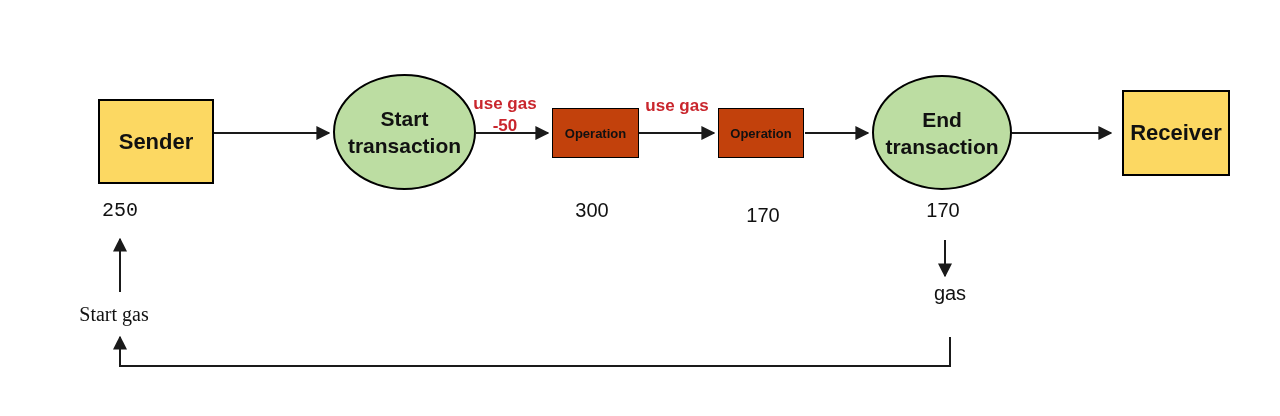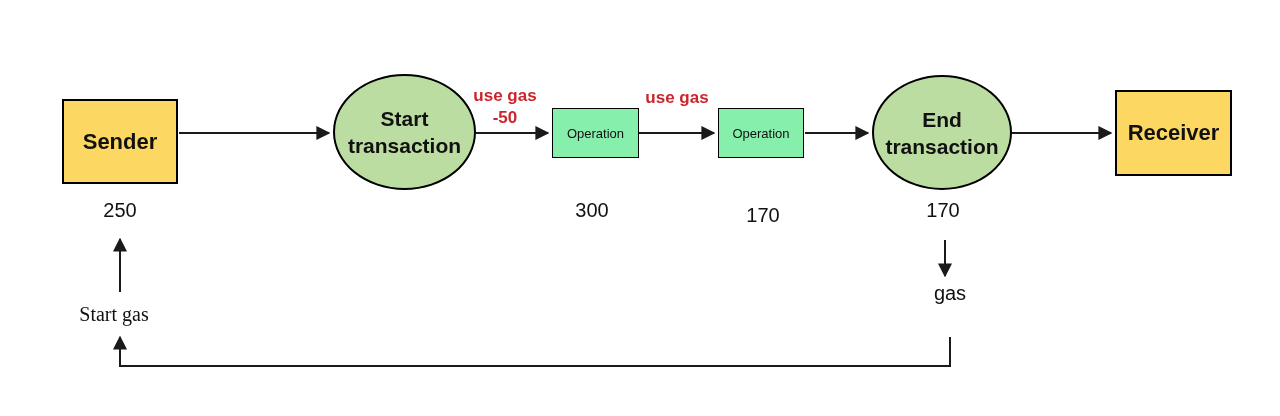--- a/index.html
+++ b/index.html
@@ -22,66 +22,68 @@
     box-sizing: border-box;
     display: flex;
     align-items: center;
     justify-content: center;
     text-align: center;
   }
   .rect-node {
     border: 2px solid #000000;
     font-weight: bold;
     font-size: 22px;
+    margin-left: 36px;
   }
   .yellow { background: var(--node-yellow, #FCD862); }
   .green  { background: var(--node-green, #BCDDA2); }
   .ellipse-node {
     border: 2px solid #000000;
     border-radius: 50%;
     font-weight: bold;
     font-size: 21px;
     line-height: 27px;
     flex-direction: column;
   }
   .op-node {
     border: 1.5px solid #000000;
-    background: #86efac;
+    background: #c2410c;
     font-size: 13px;
-    font-weight: normal;
+    font-weight: bold;
   }
   .gas-num {
     position: absolute;
     width: 100px;
     text-align: center;
     font-size: 20px;
   }
   .use-gas {
     position: absolute;
     width: 110px;
     text-align: center;
     font-size: 17px;
     font-weight: bold;
     line-height: 22px;
     color: var(--warning-red, #C9262D);
+    margin-top: 8px;
   }
   .annot {
     position: absolute;
     text-align: center;
     font-size: 20px;
     line-height: 26px;
   }
   
   .pos-sender   { left: 62px;  top: 99px;  width: 116px; height: 85px; }
   .pos-start    { left: 333px; top: 74px;  width: 143px; height: 116px; }
   .pos-op1      { left: 552px; top: 108px; width: 87px;  height: 50px; }
   .pos-op2      { left: 718px; top: 108px; width: 86px;  height: 50px; }
   .pos-end      { left: 872px; top: 75px;  width: 140px; height: 115px; }
-  .pos-receiver { left: 1115px; top: 90px; width: 117px; height: 86px; }
-  .pos-gas-sender { left: 70px;  top: 199px; }
+  .pos-receiver { left: 1086px; top: 90px; width: 108px; height: 86px; }
+  .pos-gas-sender { left: 70px;  top: 199px; font-family: Liberation Mono, monospace; }
   .pos-gas-op1    { left: 542px; top: 199px; }
   .pos-gas-op2    { left: 713px; top: 204px; }
   .pos-gas-end    { left: 893px; top: 199px; }
   .pos-usegas1    { left: 450px; top: 85px; }
   .pos-usegas2    { left: 622px; top: 87px; }
   .pos-startgas   { left: 44px;  top: 301px; width: 140px; font-family: Liberation Serif, serif; }
   .pos-remaining  { left: 880px; top: 280px; width: 140px; }
 </style>
 </head>
 <body>

